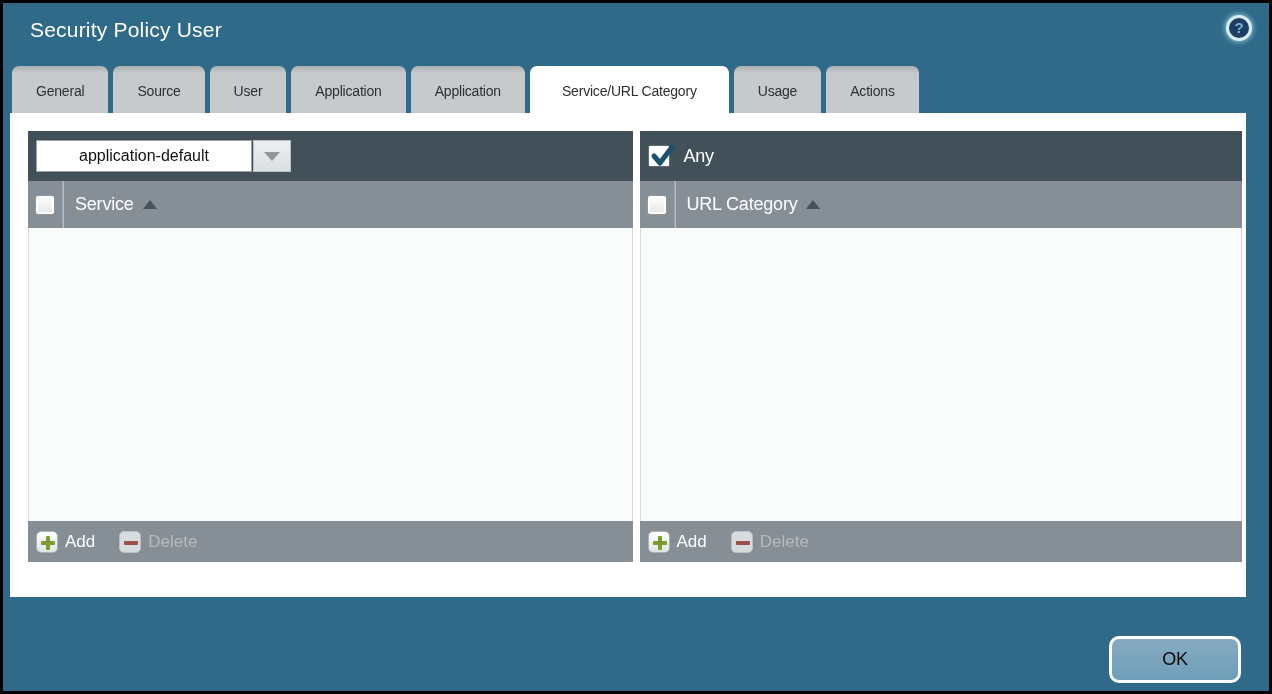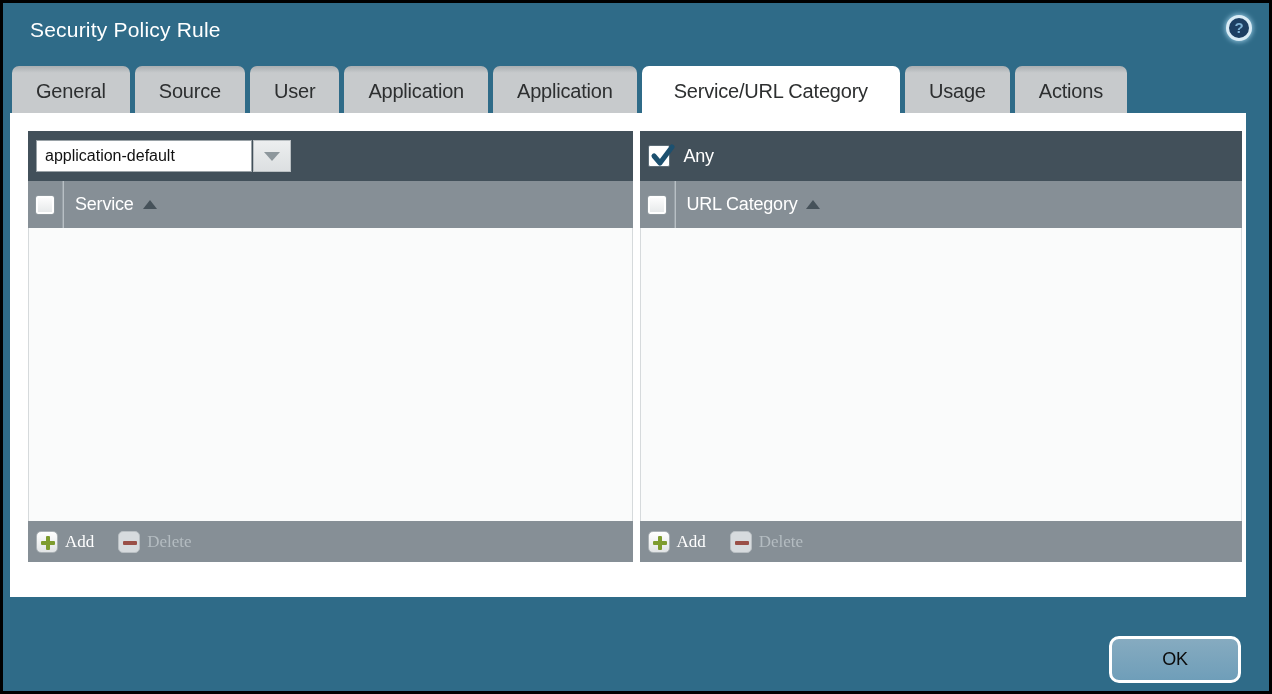--- a/index.html
+++ b/index.html
@@ -7,36 +7,36 @@
   .screen { position:relative; width:1272px; height:694px; background:#000; overflow:hidden; }
   .dialog { position:absolute; inset:3px; background:#2f6b88; }
 
   .title { position:absolute; top:15px; left:27px; color:#fff; font-size:21px; letter-spacing:0.2px; }
 
   .help-icon { position:absolute; top:12px; right:17px; width:26px; height:26px; border-radius:50%;
     background:#1d3f63; border:3px solid #d9ecf6; box-shadow:0 0 5px 1px #8fc2db;
     color:#7fb3d6; font-size:15px; font-weight:bold; text-align:center; line-height:20px; cursor:pointer; }
 
   .tabs { position:absolute; top:63px; left:9px; right:9px; height:49px; display:flex; gap:5px; z-index:1; }
-  .tab { height:49px; padding:0 24px; line-height:51px; font-size:20px; color:#2d2f30;
+  .tab { height:49px; padding:0 24px; line-height:51px; font-size:14px; color:#2d2f30;
     background:linear-gradient(#a9aeb1 0%, #c7cacc 14%, #c7cacc 100%);
     border-radius:7px 7px 0 0; white-space:nowrap; cursor:pointer; letter-spacing:-0.2px; }
   .tab.active { background:#fff; height:51px; z-index:3; padding:0 32px; }
 
   .content { position:absolute; top:110px; left:7px; width:1236px; height:484px; background:#fff; z-index:2;
     padding:18px 4px 0 18px; display:flex; gap:7px; }
 
   .panel { width:605px; height:431px; display:flex; flex-direction:column; }
   .bar-dark { height:50px; background:#42505a; display:flex; align-items:center; padding-left:8px; flex:0 0 auto; }
   .hdr { height:47px; background:#868f96; display:flex; align-items:center; flex:0 0 auto; }
   .list { flex:1 1 auto; background:#fafbfb; border-left:1px solid #d6dadc; border-right:1px solid #d6dadc; }
-  .ftr { height:41px; background:#868f96; display:flex; align-items:center; padding-left:8px; flex:0 0 auto;font-family:Liberation Serif, serif; }
+  .ftr { height:41px; background:#868f96; display:flex; align-items:center; padding-left:8px; flex:0 0 auto; }
 
   .combo-input { width:216px; height:32px; border:1px solid #9aa2a7; background:#fff; font-family:"Liberation Sans", sans-serif;
-    font-size:16px; color:#111; padding:0 8px; outline:none; }
+    font-size:16px; color:#111; padding:0 8px; outline:none;text-align:center; }
   .combo-btn { width:38px; height:32px; margin-left:1px; background:linear-gradient(#eceeef,#dcdfe1);
     border:1px solid #b9bfc2; display:flex; align-items:center; justify-content:center; cursor:pointer; }
   .tri-down { width:0; height:0; border-left:8px solid transparent; border-right:8px solid transparent; border-top:9px solid #8d979c; }
   .tri-up { width:0; height:0; border-left:7px solid transparent; border-right:7px solid transparent; border-bottom:9px solid #46525a; margin-left:9px; }
 
   .cb { width:20px; height:20px; border:1px solid #8f989e; border-radius:3px;
     background:linear-gradient(#ffffff,#e4e7e8); box-shadow:inset 0 0 0 2px #fff; cursor:pointer; }
   .cb-checked { position:relative; width:22px; height:22px; border:1px solid #5d6d77; border-radius:2px; background:#fff; cursor:pointer; }
   .cb-checked svg { position:absolute; left:1px; top:-4px; overflow:visible; }
 
@@ -62,21 +62,21 @@
     font-size:18px; color:#0b0b0b; cursor:pointer; letter-spacing:-0.2px; }
   .btn-ok { background:linear-gradient(#86abc0,#6f9eb9); }
   .btn-cancel { background:linear-gradient(#d3d6d9,#c3c7ca); }
 </style>
 </head>
 <body>
 
 <div class="screen">
   <div class="dialog">
 
-    <div class="title">Security Policy Rule</div>
+    <div class="title">Security Policy User</div>
 
     <div class="help-icon">?</div>
 
     <div class="tabs">
       <div class="tab">General</div>
       <div class="tab">Source</div>
       <div class="tab">User</div>
       <div class="tab">Application</div>
       <div class="tab">Application</div>
       <div class="tab active">Service/URL Category</div>

